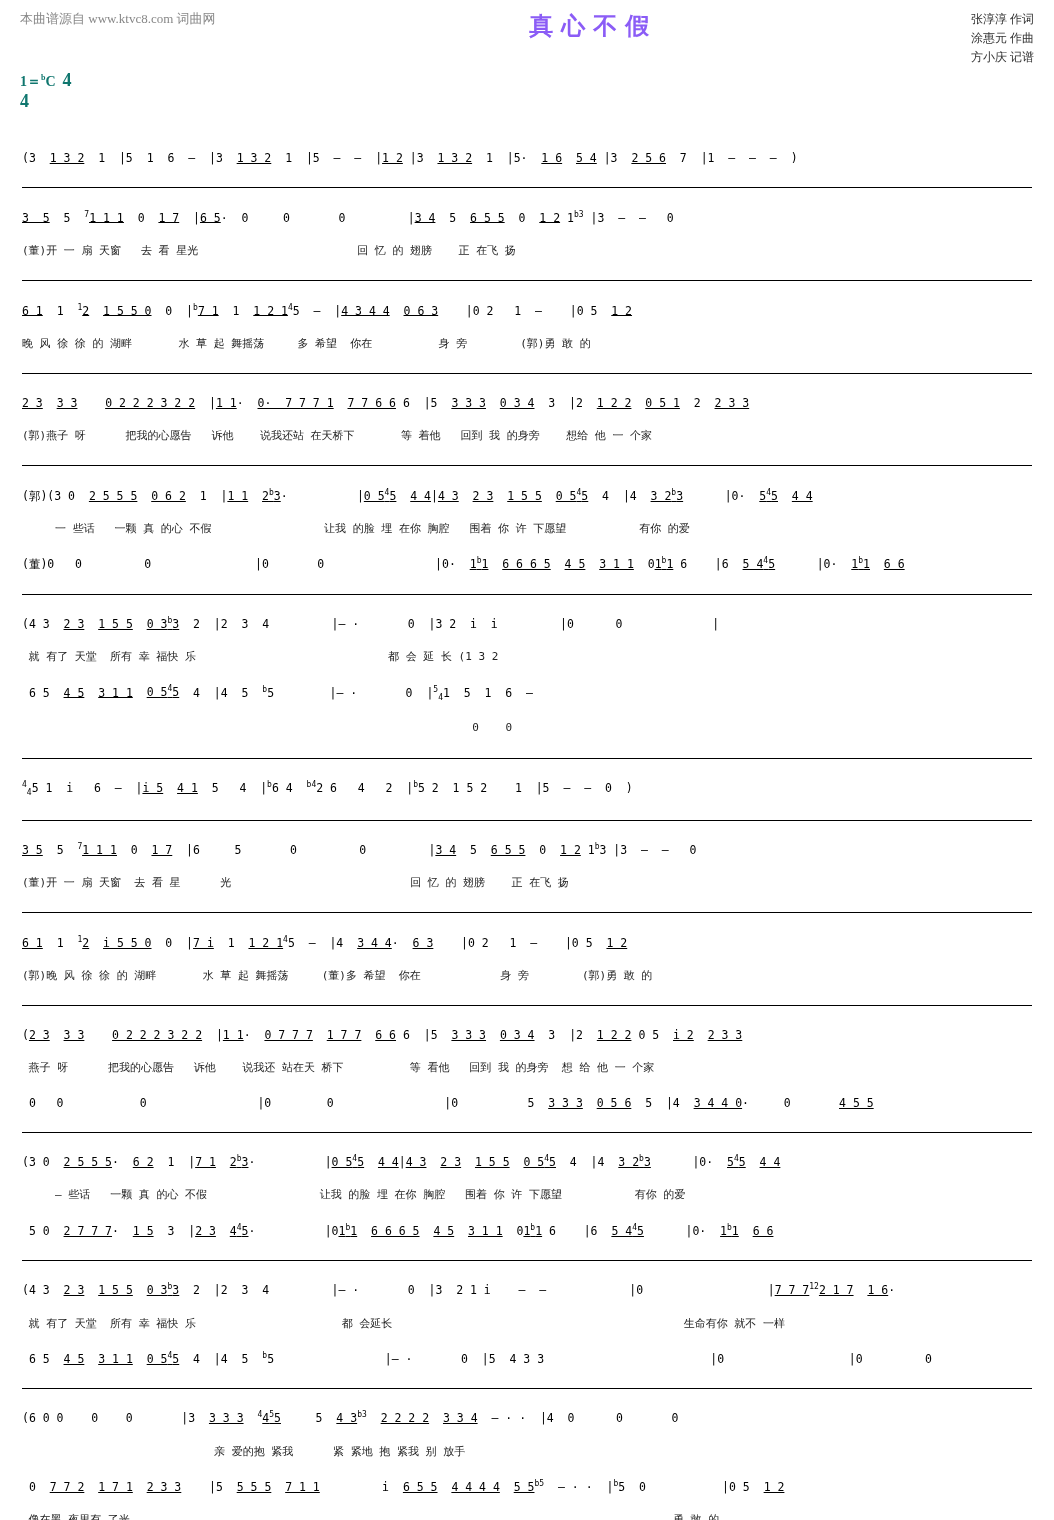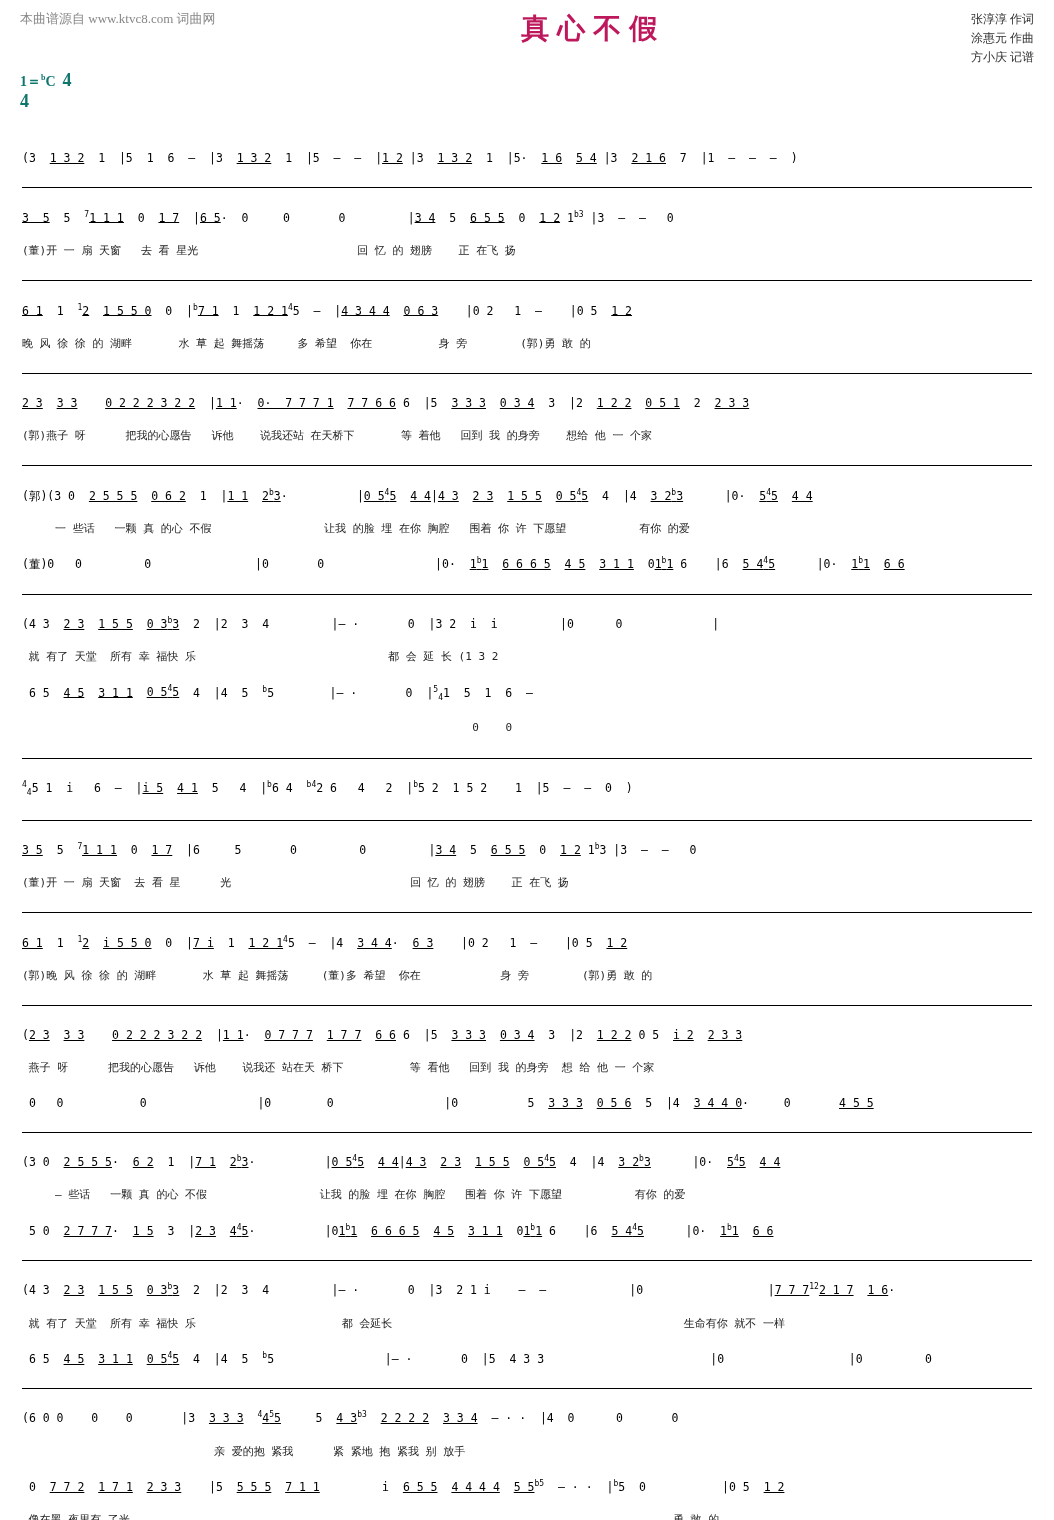--- a/index.html
+++ b/index.html
@@ -26,24 +26,24 @@
     }
     .site-watermark {
       font-size: 13px;
       color: #888;
     }
     .title-block {
       text-align: center;
       flex: 1;
     }
     .song-title {
-      font-size: 28px;
+      font-size: 24px;
       font-weight: bold;
       letter-spacing: 8px;
-      color: #be185d;
+      color: #8b5cf6;
     }
     .subtitle {
       font-size: 13px;
       color: #333;
       margin-top: 2px;
     }
     .credits {
       text-align: right;
       font-size: 12px;
       color: #333;
@@ -100,21 +100,21 @@
       <div>张淳淳 作词</div>
       <div>涂惠元 作曲</div>
       <div>方小庆 记谱</div>
     </div>
   </div>
 
   <div class="key-time">1＝<sup>b</sup>C &nbsp;<span style="font-size:18px;font-weight:bold;">4</span><br style="line-height:0"><span style="font-size:18px;font-weight:bold;">4</span></div>
 
   <div class="score-image-area">
 
-<span class="score-line">(3 &nbsp;<u>1 3 2</u> &nbsp;1 &nbsp;|5 &nbsp;1 &nbsp;6 &nbsp;— &nbsp;|3 &nbsp;<u>1 3 2</u> &nbsp;1 &nbsp;|5 &nbsp;— &nbsp;— &nbsp;|<u>1 2</u> |3 &nbsp;<u>1 3 2</u> &nbsp;1 &nbsp;|5· &nbsp;<u>1 6</u> &nbsp;<u style="text-decoration:underline;">5 4</u> |3 &nbsp;<u>2 1 6</u> &nbsp;7 &nbsp;|1 &nbsp;— &nbsp;— &nbsp;— &nbsp;)</span>
+<span class="score-line">(3 &nbsp;<u>1 3 2</u> &nbsp;1 &nbsp;|5 &nbsp;1 &nbsp;6 &nbsp;— &nbsp;|3 &nbsp;<u>1 3 2</u> &nbsp;1 &nbsp;|5 &nbsp;— &nbsp;— &nbsp;|<u>1 2</u> |3 &nbsp;<u>1 3 2</u> &nbsp;1 &nbsp;|5· &nbsp;<u>1 6</u> &nbsp;<u style="text-decoration:underline;">5 4</u> |3 &nbsp;<u>2 5 6</u> &nbsp;7 &nbsp;|1 &nbsp;— &nbsp;— &nbsp;— &nbsp;)</span>
 <hr class="divider">
 <span class="score-line"><u>3 &nbsp;5</u> &nbsp;5 &nbsp;<sup>7</sup><u><u>1 1 1</u></u> &nbsp;0 &nbsp;<u>1 7</u> &nbsp;|<u>6 5</u>· &nbsp;0 &nbsp;&nbsp;&nbsp;&nbsp;0 &nbsp;&nbsp;&nbsp;&nbsp;&nbsp;&nbsp;0 &nbsp;&nbsp;&nbsp;&nbsp;&nbsp;&nbsp;&nbsp;&nbsp;|<u>3 4</u> &nbsp;5 &nbsp;<u>6 5 5</u> &nbsp;0 &nbsp;<u>1 2</u> 1<sup>b</sup><sup>3</sup> |3 &nbsp;— &nbsp;— &nbsp;&nbsp;0</span>
 <span class="lyrics-line">(董)开 一 扇 天窗 &nbsp;&nbsp;去 看 星光 &nbsp;&nbsp;&nbsp;&nbsp;&nbsp;&nbsp;&nbsp;&nbsp;&nbsp;&nbsp;&nbsp;&nbsp;&nbsp;&nbsp;&nbsp;&nbsp;&nbsp;&nbsp;&nbsp;&nbsp;&nbsp;&nbsp;&nbsp;回 忆 的 翅膀 &nbsp;&nbsp;&nbsp;正 在飞 扬</span>
 <hr class="divider">
 <span class="score-line"><u>6 1</u> &nbsp;1 &nbsp;<sup>1</sup><u>2</u> &nbsp;<u>1 5 5 0</u> &nbsp;0 &nbsp;|<sup>b</sup><u>7 1</u> &nbsp;1 &nbsp;<u>1 2 1</u><sup>4</sup>5 &nbsp;— &nbsp;|<u>4 3 4 4</u> &nbsp;<u>0 6 3</u> &nbsp;&nbsp;&nbsp;|0 2 &nbsp;&nbsp;1 &nbsp;— &nbsp;&nbsp;&nbsp;|0 5 &nbsp;<u>1 2</u></span>
 <span class="lyrics-line">晚 风 徐 徐 的 湖畔 &nbsp;&nbsp;&nbsp;&nbsp;&nbsp;&nbsp;水 草 起 舞摇荡 &nbsp;&nbsp;&nbsp;&nbsp;多 希望 &nbsp;你在 &nbsp;&nbsp;&nbsp;&nbsp;&nbsp;&nbsp;&nbsp;&nbsp;&nbsp;身 旁 &nbsp;&nbsp;&nbsp;&nbsp;&nbsp;&nbsp;&nbsp;(郭)勇 敢 的</span>
 <hr class="divider">
 <span class="score-line"><u>2 3</u> &nbsp;<u>3 3</u> &nbsp;&nbsp;&nbsp;<u>0 2 2 2 3 2 2</u> &nbsp;|<u>1 1</u>· &nbsp;<u>0· &nbsp;7 7 7 1</u> &nbsp;<u>7 7 6 6</u> 6 &nbsp;|5 &nbsp;<u>3 3 3</u> &nbsp;<u>0 3 4</u> &nbsp;3 &nbsp;|2 &nbsp;<u>1 2 2</u> &nbsp;<u>0 5 1</u> &nbsp;2 &nbsp;<u>2 3 3</u></span>
 <span class="lyrics-line">(郭)燕子 呀 &nbsp;&nbsp;&nbsp;&nbsp;&nbsp;把我的心愿告 &nbsp;&nbsp;诉他 &nbsp;&nbsp;&nbsp;说我还站 在天桥下 &nbsp;&nbsp;&nbsp;&nbsp;&nbsp;&nbsp;等 着他 &nbsp;&nbsp;回到 我 的身旁 &nbsp;&nbsp;&nbsp;想给 他 一 个家</span>
 <hr class="divider">

